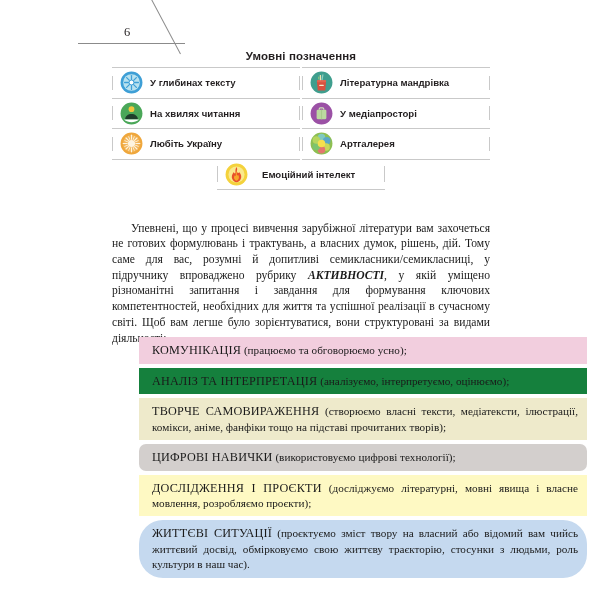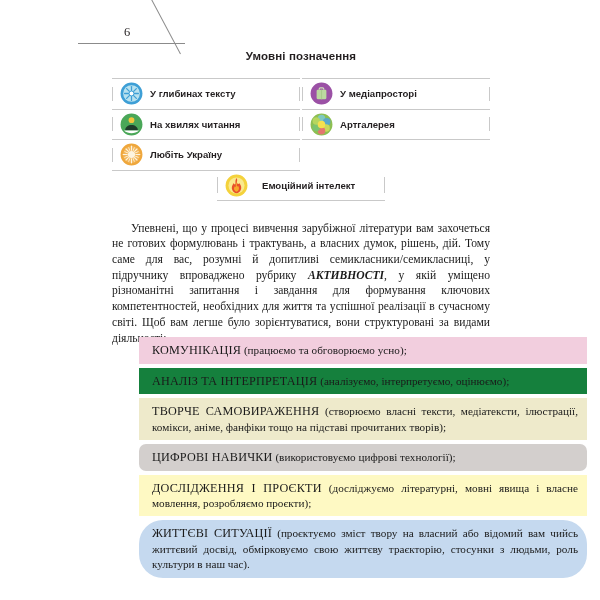--- a/index.html
+++ b/index.html
@@ -51,21 +51,21 @@
     left: 112px; top: 50px;
     width: 378px;
   }
   .legend-title {
     text-align: center;
     font-family: "Liberation Sans", sans-serif;
     font-weight: bold;
     font-size: 11.5px;
     color: #231f20;
     letter-spacing: 0.1px;
-    margin-bottom: 16px;
+    margin-bottom: 5px;
   }
   .legend-grid {
     display: flex;
     gap: 2px;
   }
   .legend-col { flex: 1 1 0; }
 
   .legend-cell {
     position: relative;
     display: flex;
@@ -239,20 +239,34 @@
               </g>
             </g>
           </svg>
         </span>
         <span class="legend-label">Любіть Україну</span>
       </div>
     </div>
 
     <div class="legend-col">
 
+      <div class="legend-cell">
+        <span class="icon">
+          <svg viewBox="0 0 40 40" width="23" height="23">
+            <circle cx="20" cy="20" r="19" fill="#3f9e8e"></circle>
+            <path d="M12 18h16l-1.5 16h-13z" fill="#d9503f"></path>
+            <rect x="12" y="15.5" width="16" height="4" rx="1.6" fill="#e2644f"></rect>
+            <rect x="17" y="7" width="2.2" height="9" fill="#f2e3b0"></rect>
+            <rect x="20.5" y="6" width="2.2" height="10" fill="#8fd0c4" transform="rotate(9 21.6 11)"></rect>
+            <path d="M15 9c1.6 1.4 1.6 4.4 0 6-1.6-1.6-1.6-4.6 0-6z" fill="#7fc47a"></path>
+            <rect x="16" y="24" width="8" height="2" rx="1" fill="#f5e9c9"></rect>
+          </svg>
+        </span>
+        <span class="legend-label">Літературна мандрівка</span>
+      </div>
 
       <div class="legend-cell">
         <span class="icon">
           <svg viewBox="0 0 40 40" width="23" height="23">
             <circle cx="20" cy="20" r="19" fill="#9b51a5"></circle>
             <path d="M16 13.5v-1.2a2 2 0 0 1 2-2h4a2 2 0 0 1 2 2v1.2" fill="none" stroke="#cfe3b8" stroke-width="2"></path>
             <rect x="11.5" y="13.5" width="17" height="16.5" rx="2" fill="#bcd9a0"></rect>
             <rect x="19" y="13.5" width="2" height="16.5" fill="#a9cb8c"></rect>
           </svg>
         </span>

